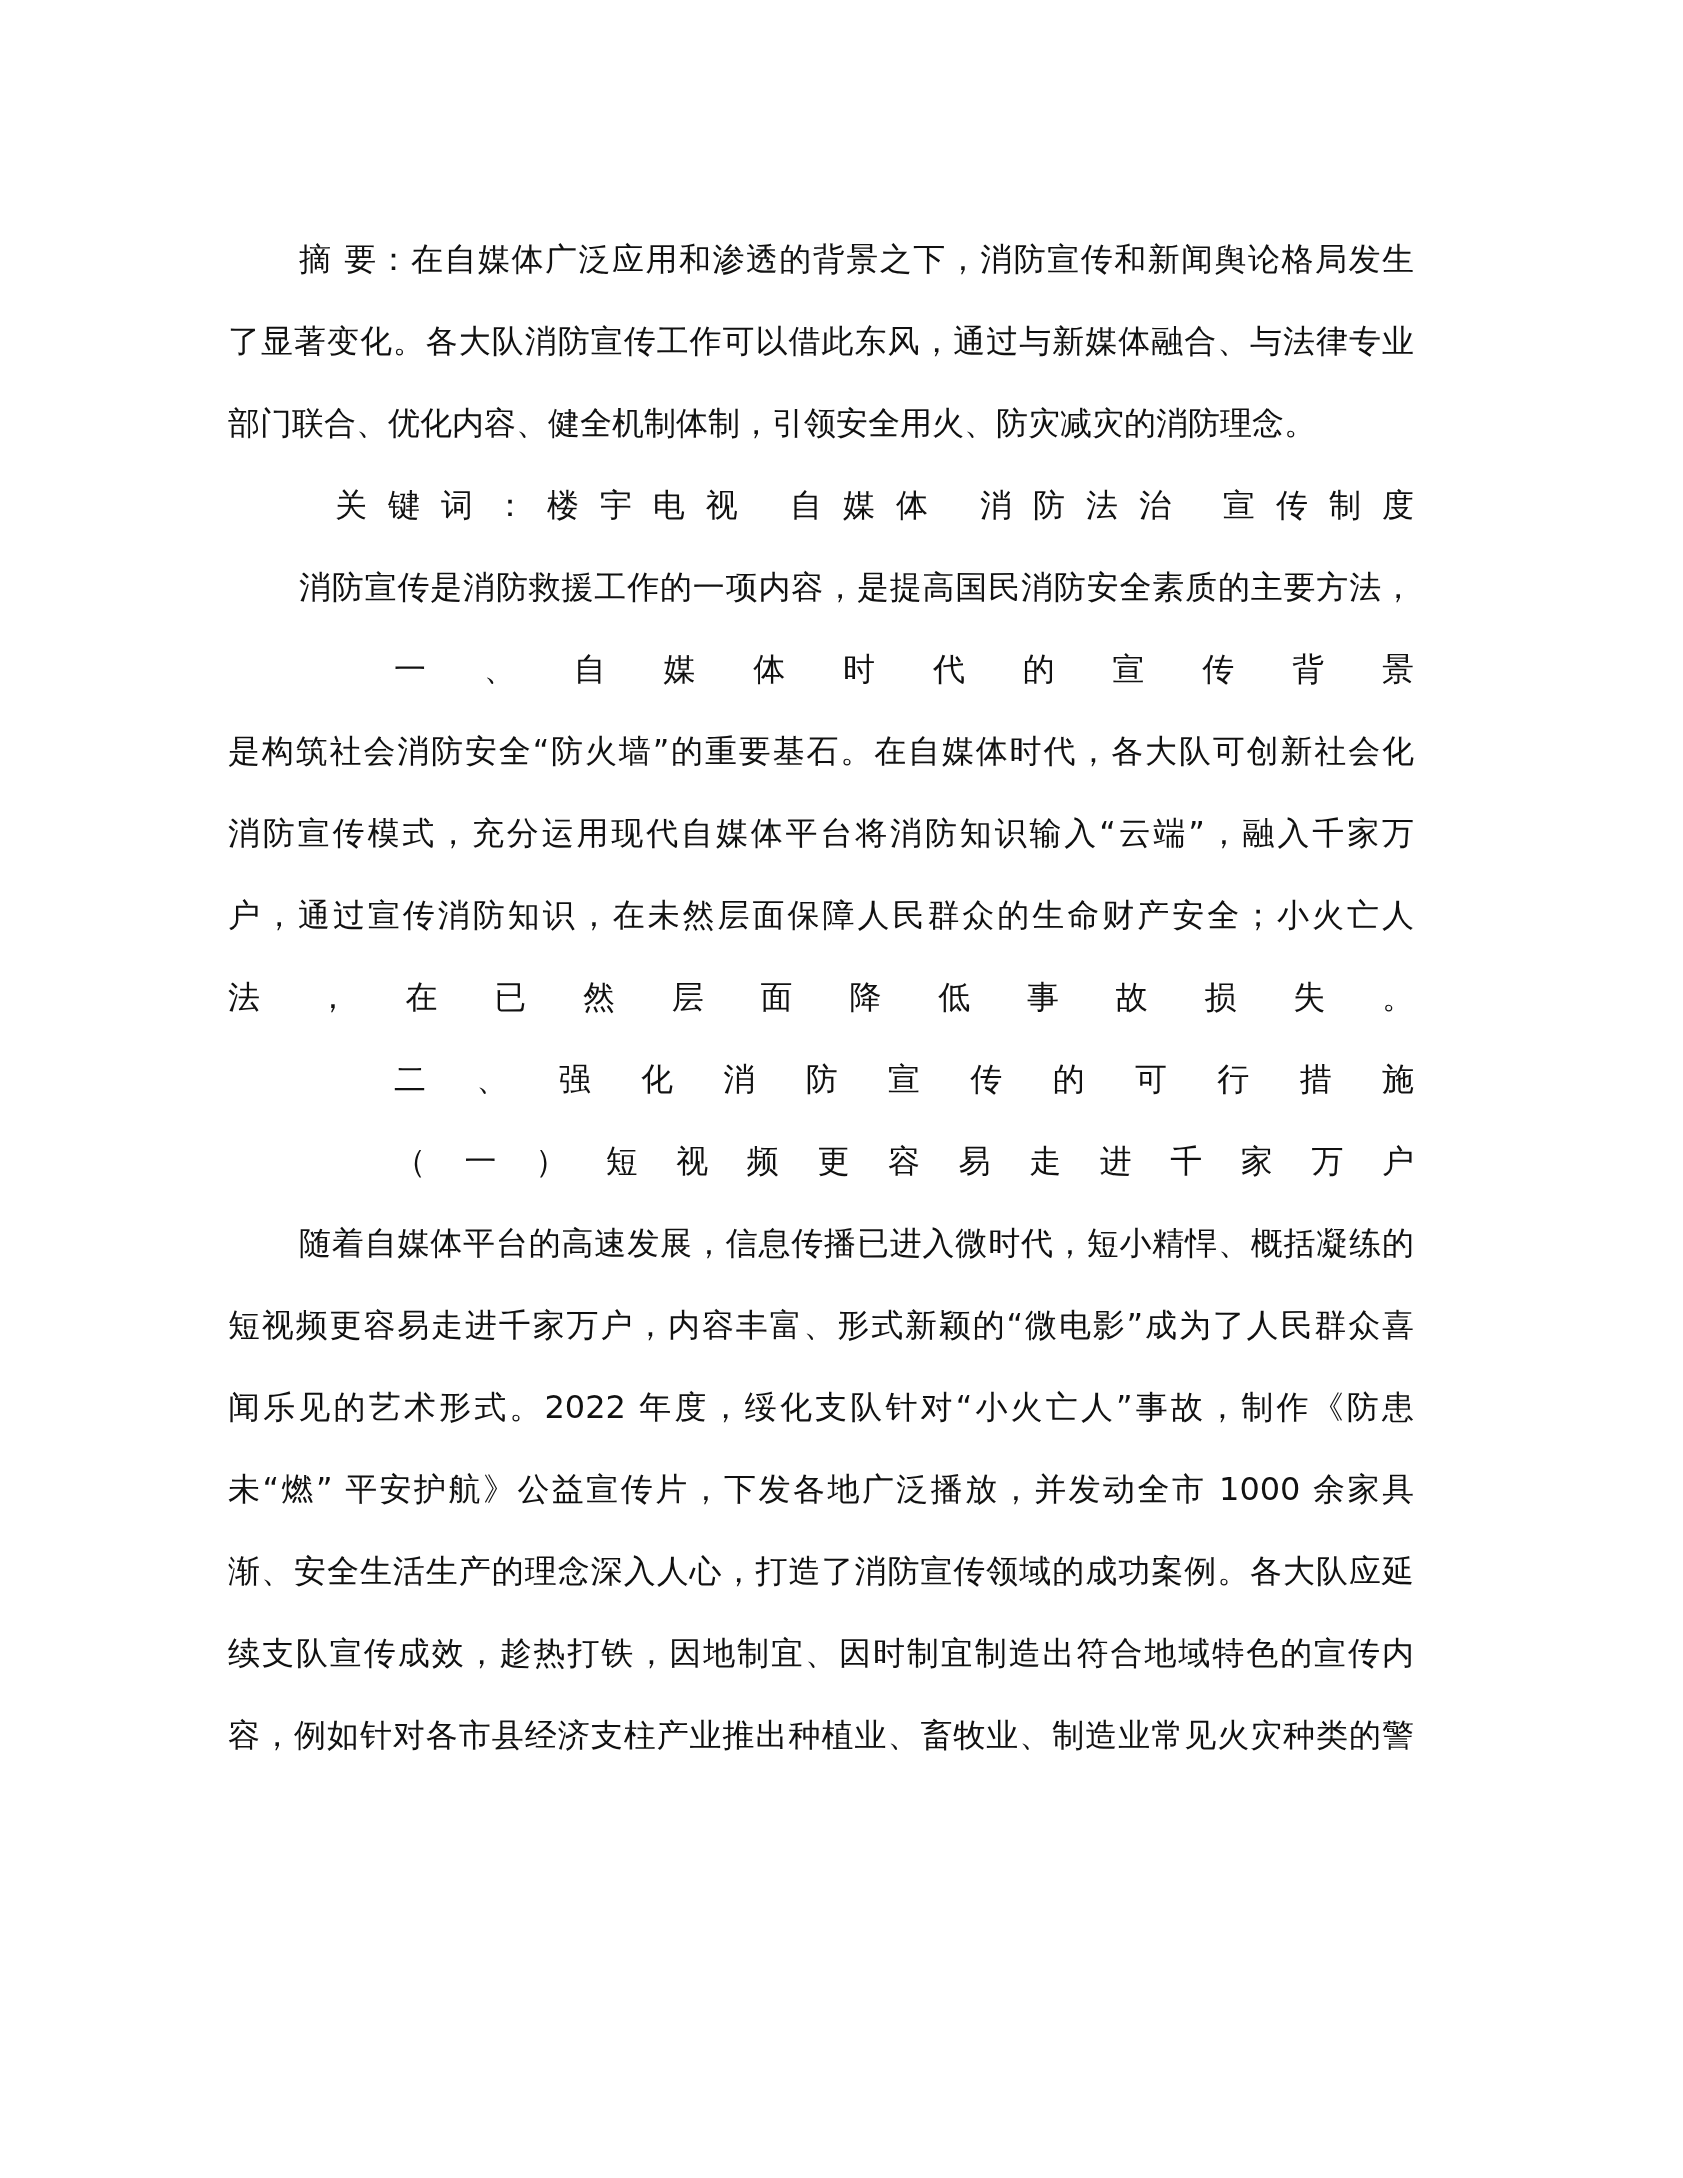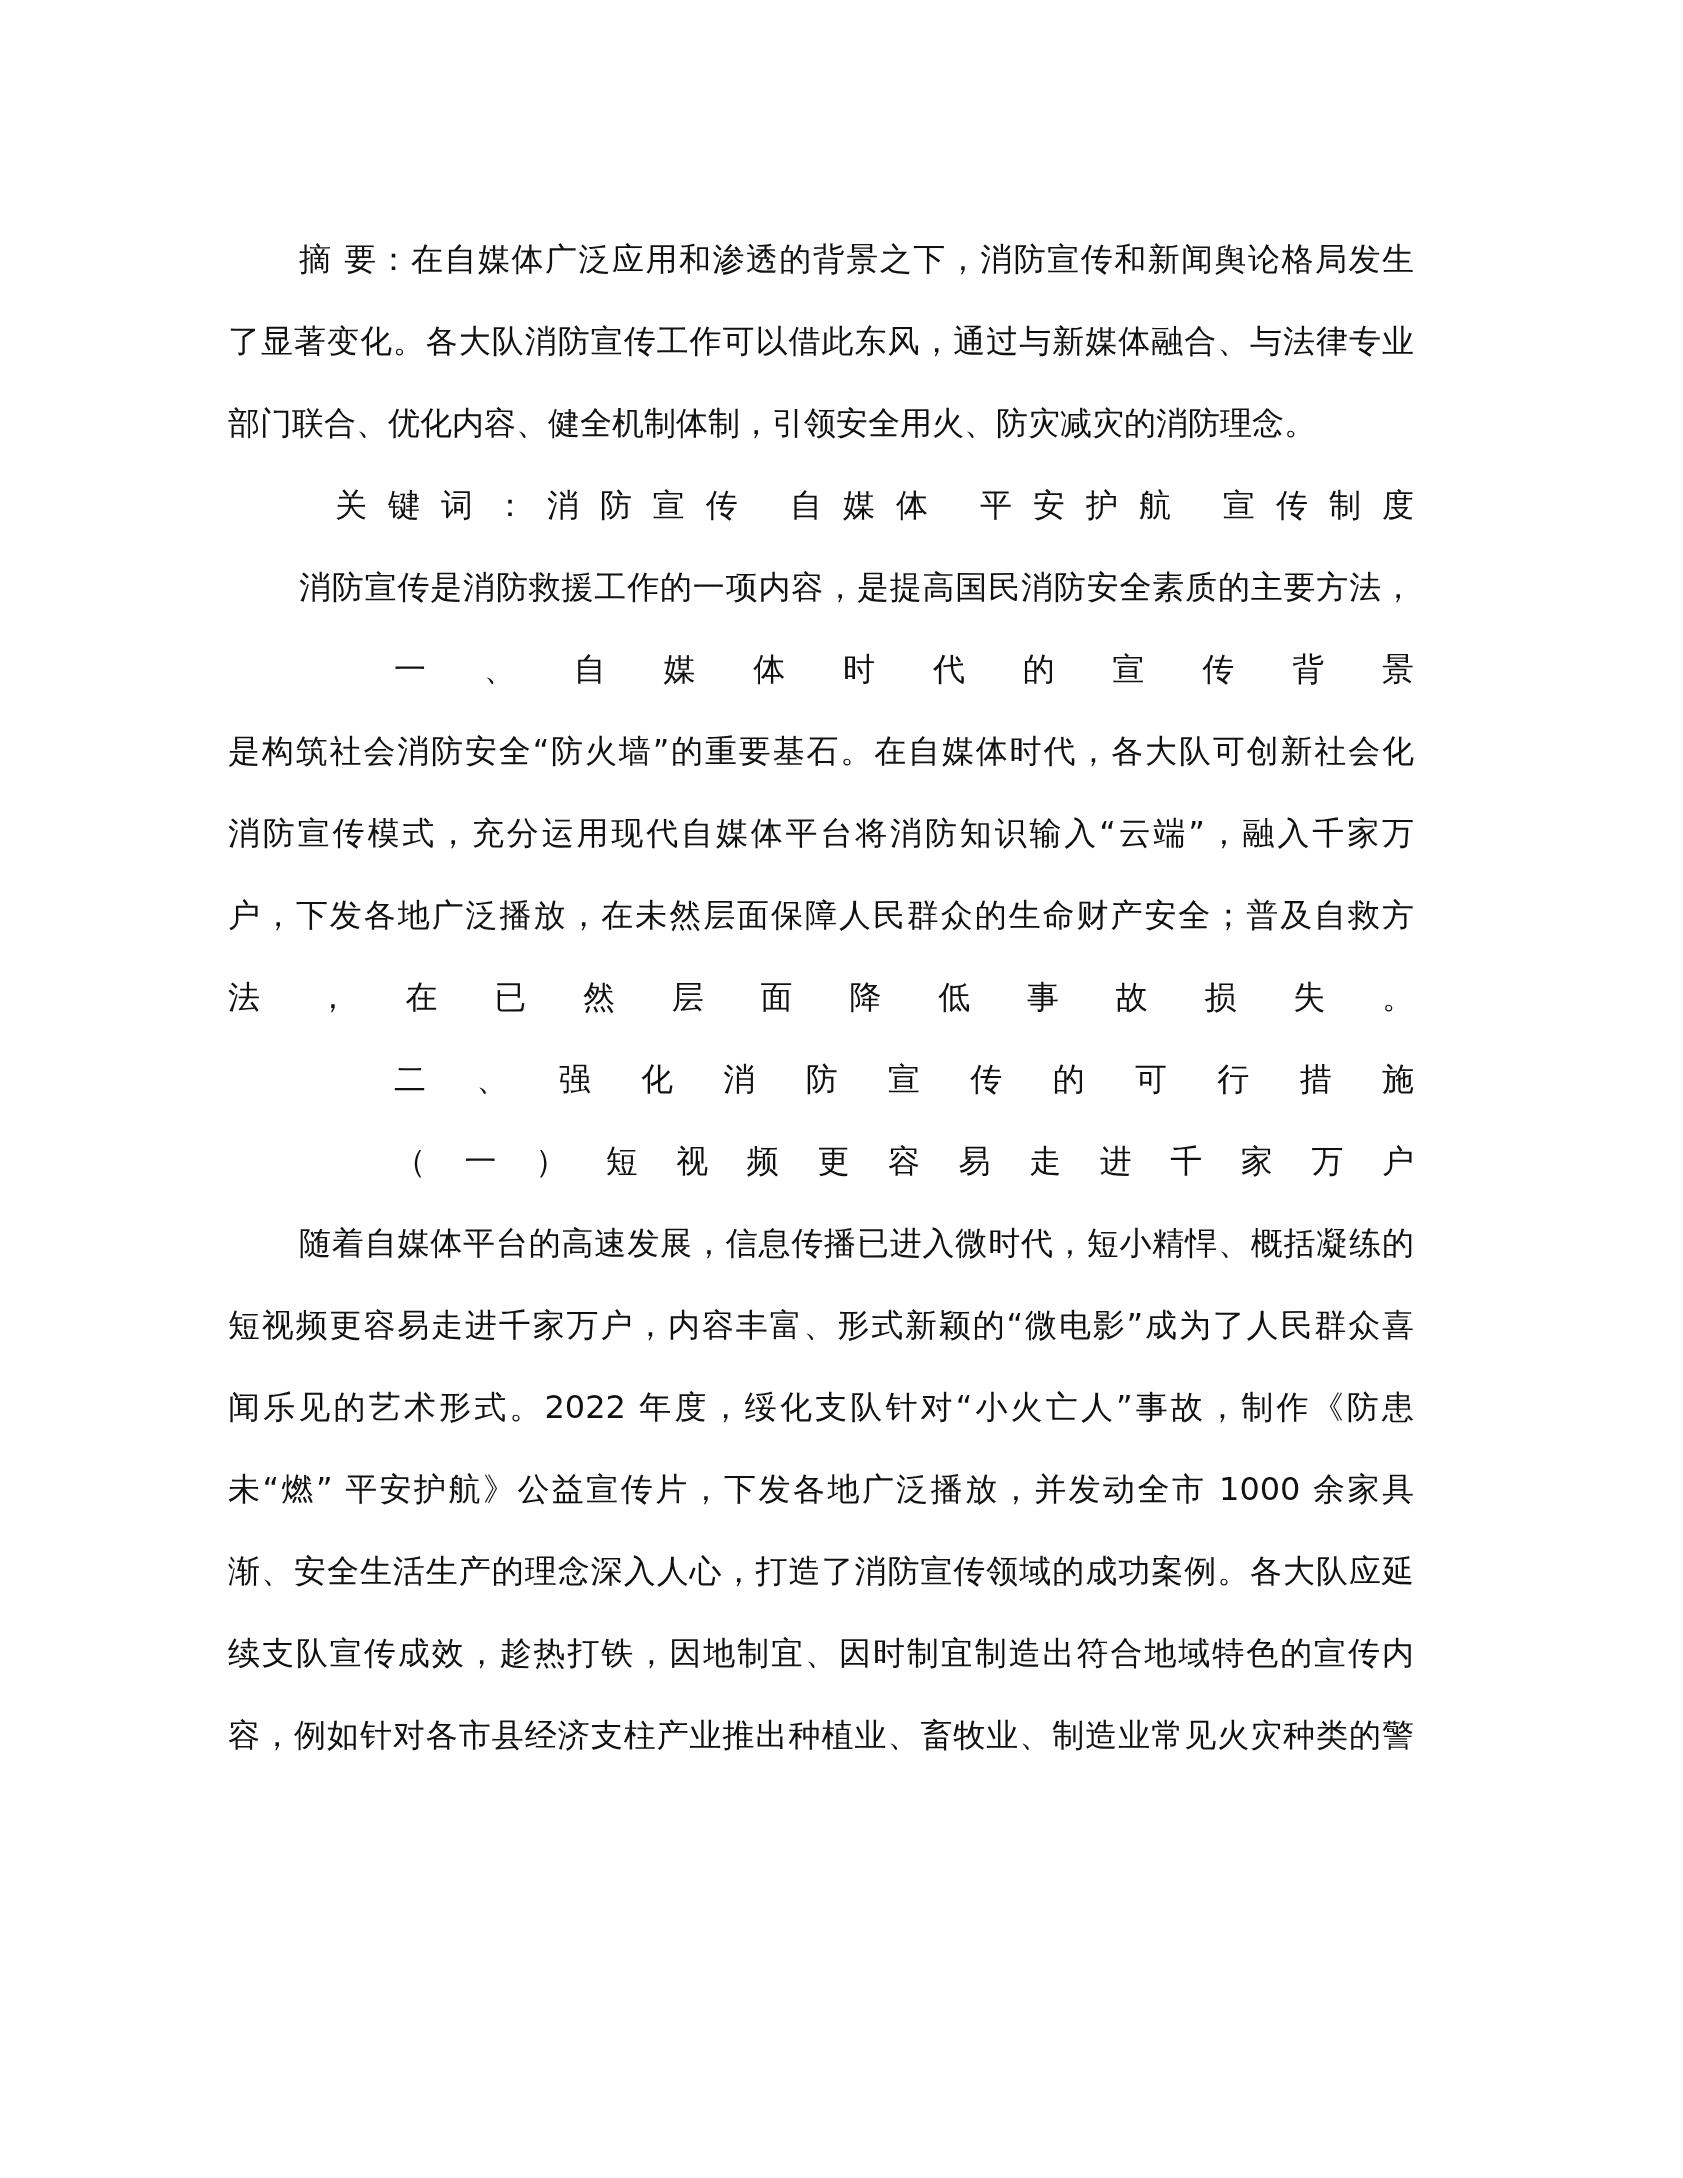--- a/index.html
+++ b/index.html
@@ -16,27 +16,27 @@
   .line.last { text-align-last: left; }
 </style>
 </head>
 <body>
 
 <div class="page">
   <div class="line indent">摘  要：在自媒体广泛应用和渗透的背景之下，消防宣传和新闻舆论格局发生</div>
   <div class="line">了显著变化。各大队消防宣传工作可以借此东风，通过与新媒体融合、与法律专业</div>
   <div class="line last">部门联合、优化内容、健全机制体制，引领安全用火、防灾减灾的消防理念。</div>
 
-  <div class="line kw">关键词：消防宣传  自媒体  平安护航  宣传制度</div>
+  <div class="line kw">关键词：楼宇电视  自媒体  消防法治  宣传制度</div>
 
   <div class="line indent">消防宣传是消防救援工作的一项内容，是提高国民消防安全素质的主要方法，</div>
   <div class="line h1">一、自媒体时代的宣传背景</div>
   <div class="line">是构筑社会消防安全“防火墙”的重要基石。在自媒体时代，各大队可创新社会化</div>
   <div class="line">消防宣传模式，充分运用现代自媒体平台将消防知识输入“云端”，融入千家万</div>
-  <div class="line">户，下发各地广泛播放，在未然层面保障人民群众的生命财产安全；普及自救方</div>
+  <div class="line">户，通过宣传消防知识，在未然层面保障人民群众的生命财产安全；小火亡人</div>
   <div class="line">法，在已然层面降低事故损失。</div>
 
   <div class="line h2">二、强化消防宣传的可行措施</div>
   <div class="line h3">（一）短视频更容易走进千家万户</div>
   <div class="line indent">随着自媒体平台的高速发展，信息传播已进入微时代，短小精悍、概括凝练的</div>
   <div class="line">短视频更容易走进千家万户，内容丰富、形式新颖的“微电影”成为了人民群众喜</div>
   <div class="line">闻乐见的艺术形式。2022 年度，绥化支队针对“小火亡人”事故，制作《防患</div>
   <div class="line">未“燃” 平安护航》公益宣传片，下发各地广泛播放，并发动全市 1000 余家具</div>
   <div class="line">渐、安全生活生产的理念深入人心，打造了消防宣传领域的成功案例。各大队应延</div>
   <div class="line">续支队宣传成效，趁热打铁，因地制宜、因时制宜制造出符合地域特色的宣传内</div>

